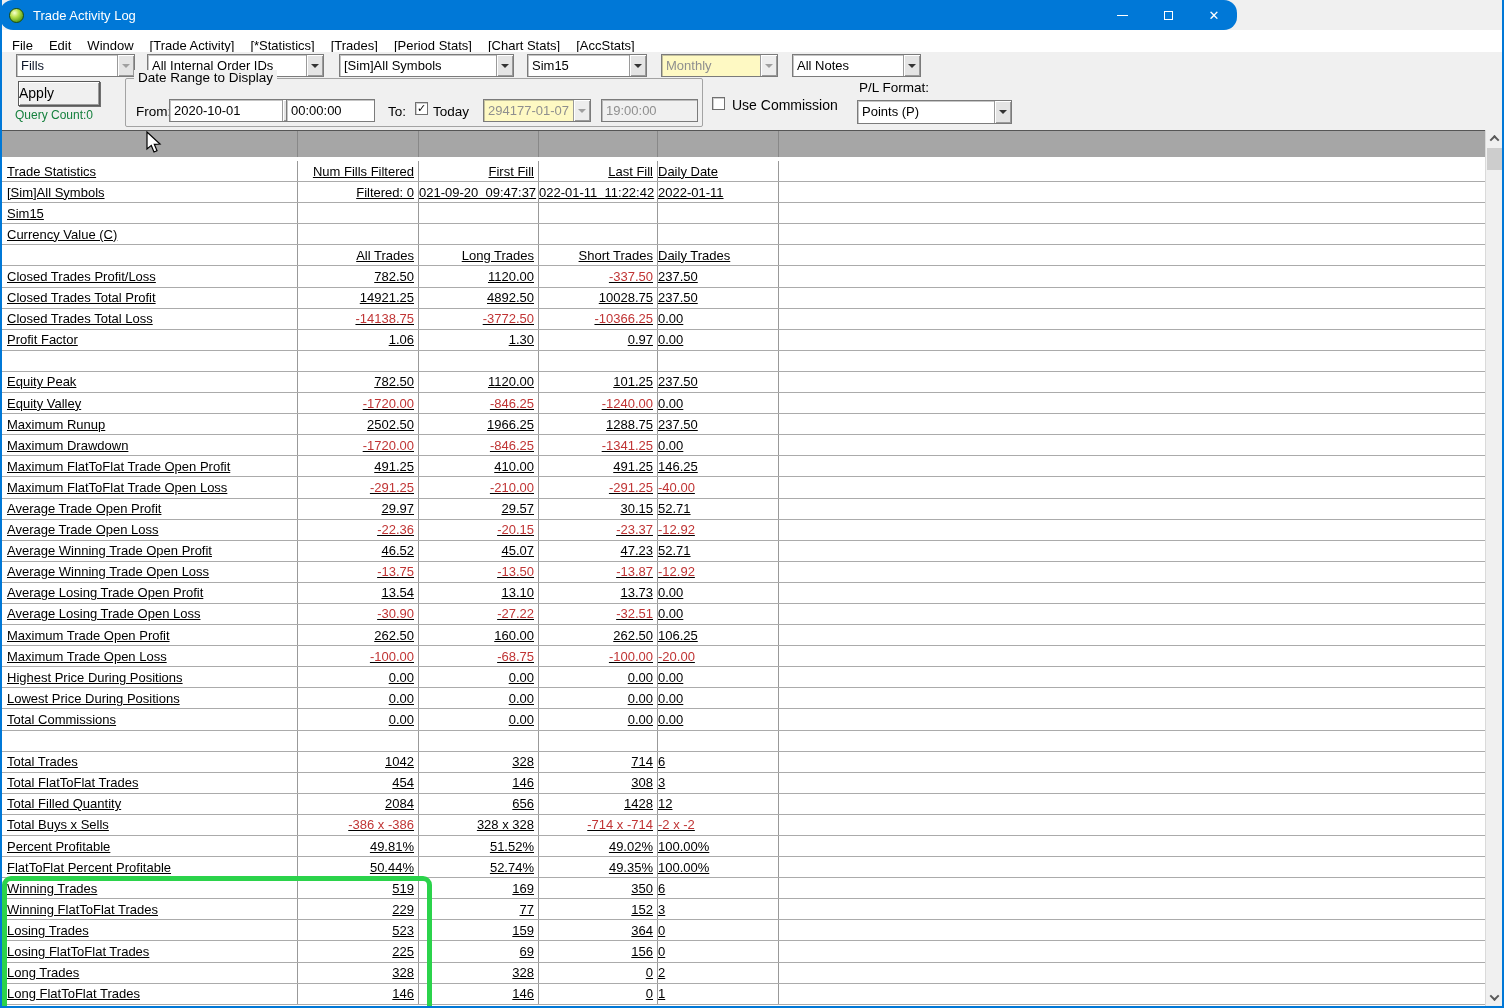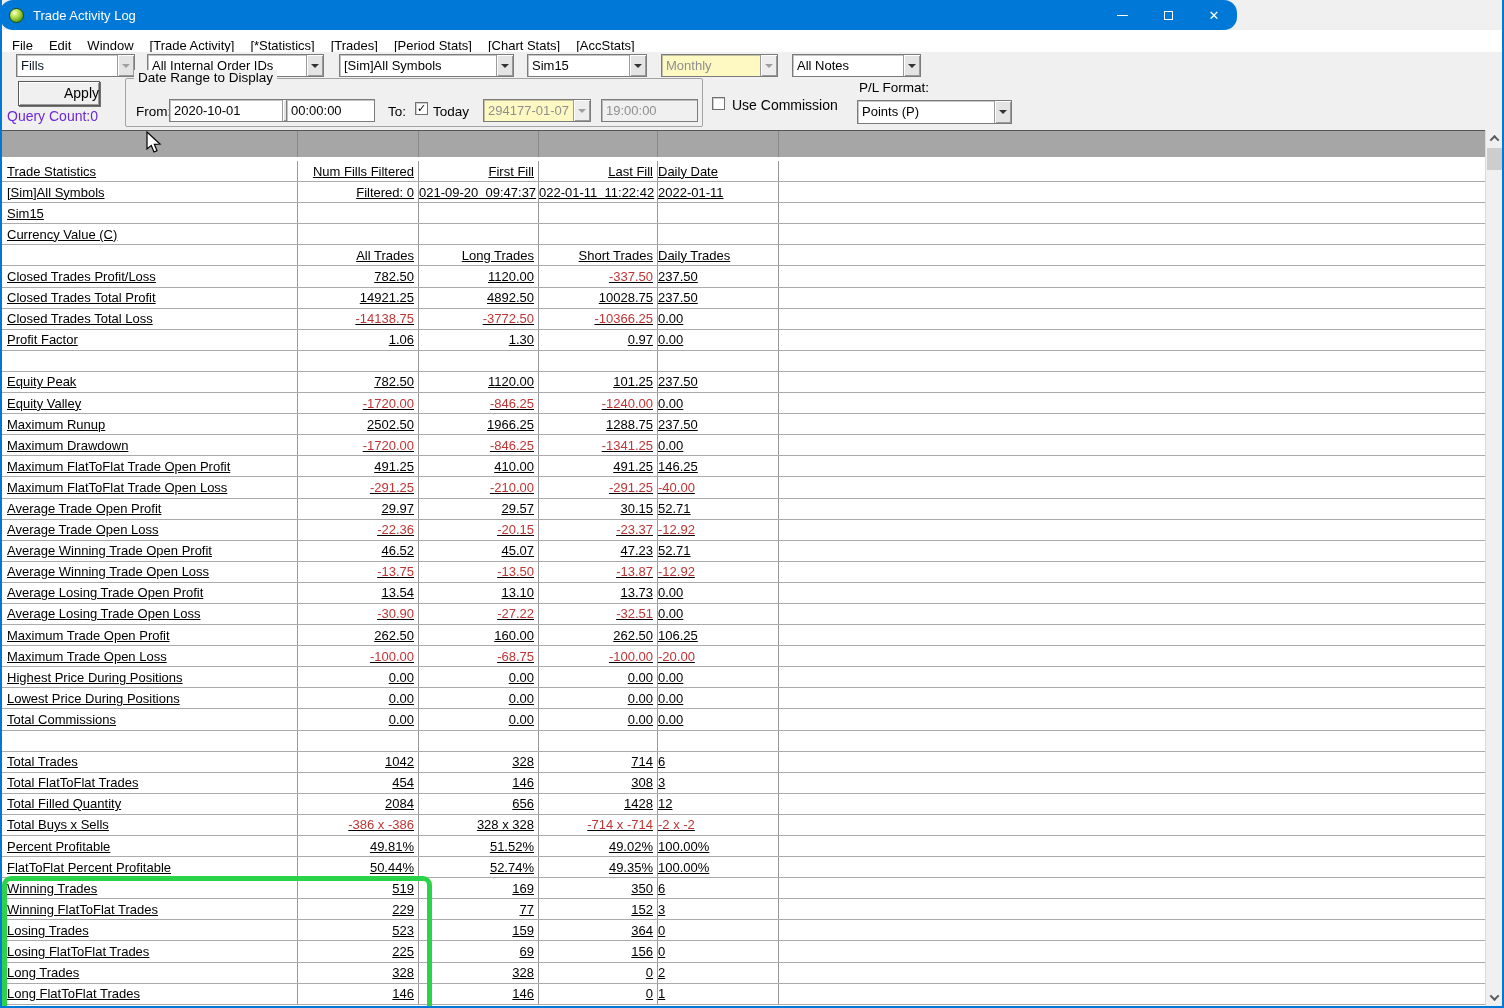--- a/index.html
+++ b/index.html
@@ -33,22 +33,22 @@
   .combo.dis-white .cbtn .tri{border-top-color:#9f9f9f;}
   .combo.dis-gray{background:#fef9c3;}
   .combo.dis-gray .ctxt{color:#8f8f8f;}
   .combo.dis-gray .cbtn{background:#EDEDED;}
   .combo.dis-gray .cbtn .tri{border-top-color:#9f9f9f;}
   .edit{position:absolute;height:23px;background:#fff;border:1px solid #7b7b7b;
     box-shadow:inset 1px 1px 0 rgba(90,90,90,.35);font-size:13px;padding:3px 0 0 4px;color:#000;}
   .edit.dis{background:#F0F0F0;color:#8f8f8f;}
   #apply-btn{position:absolute;left:16px;top:29px;width:82px;height:25px;background:#F0F0F0;
     border:1px solid #5a5a5a;box-shadow:inset 1px 1px 0 #fff, inset -1px -1px 0 #9a9a9a, 1px 1px 0 #707070;
-    font-size:14px;text-align:right;padding-top:3px;}
-  #query-count{position:absolute;left:5px;top:56px;font-size:14px;color:#6d28d9;}
+    font-size:14px;text-align:left;padding-top:3px;}
+  #query-count{position:absolute;left:13px;top:56px;font-size:12px;color:#15803d;}
   #daterange-group{position:absolute;left:123px;top:26px;width:578px;height:49px;border:1px solid #a3a3a3;border-radius:2px;}
   #daterange-title{position:absolute;left:8px;top:-9px;background:#F0F0F0;padding:0 4px;font-size:13.5px;}
   .lbl{position:absolute;font-size:13.5px;color:#000;white-space:nowrap;}
   .checkbox{position:absolute;width:13px;height:13px;background:#fff;border:1px solid #707070;
     box-shadow:inset 1px 1px 0 rgba(90,90,90,.3);font-size:11px;line-height:11px;text-align:center;color:#000;}
   #pl-format-label{position:absolute;left:857px;top:28px;font-size:13.5px;}
   
   #table-area{position:absolute;left:0;top:130px;width:1483px;bottom:0;background:#fff;border-top:1px solid #555;}
   #header-band{height:28px;background:#A6A6A6;border-bottom:2px solid #fff;display:flex;position:relative;}
   #header-band .hcell{border-right:1px solid rgba(0,0,0,0.18);height:100%;}

